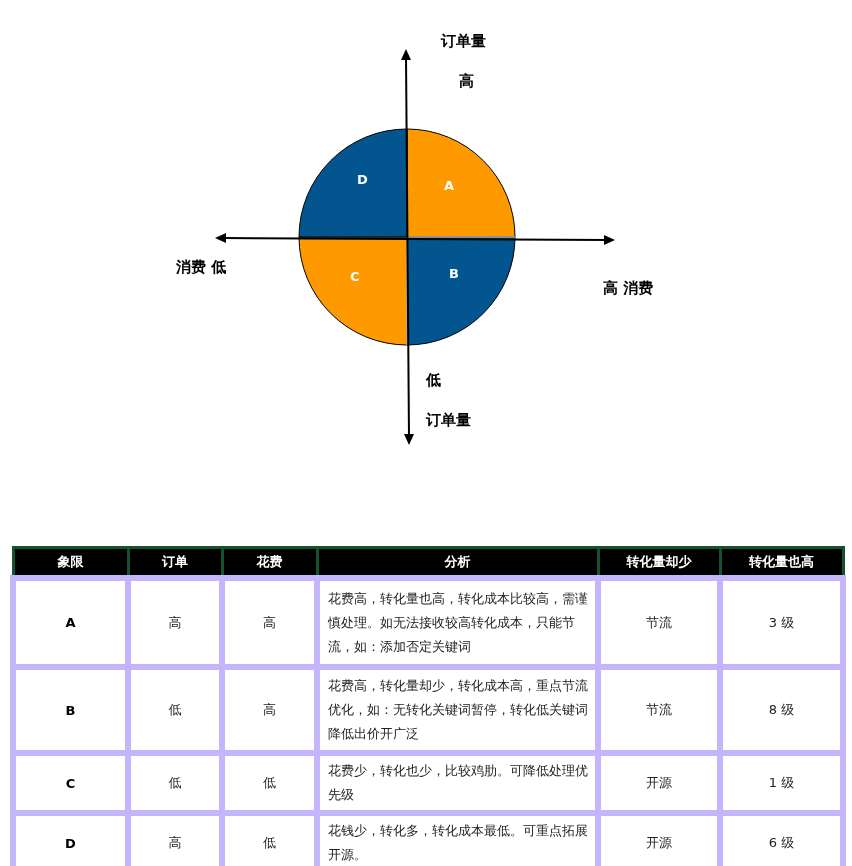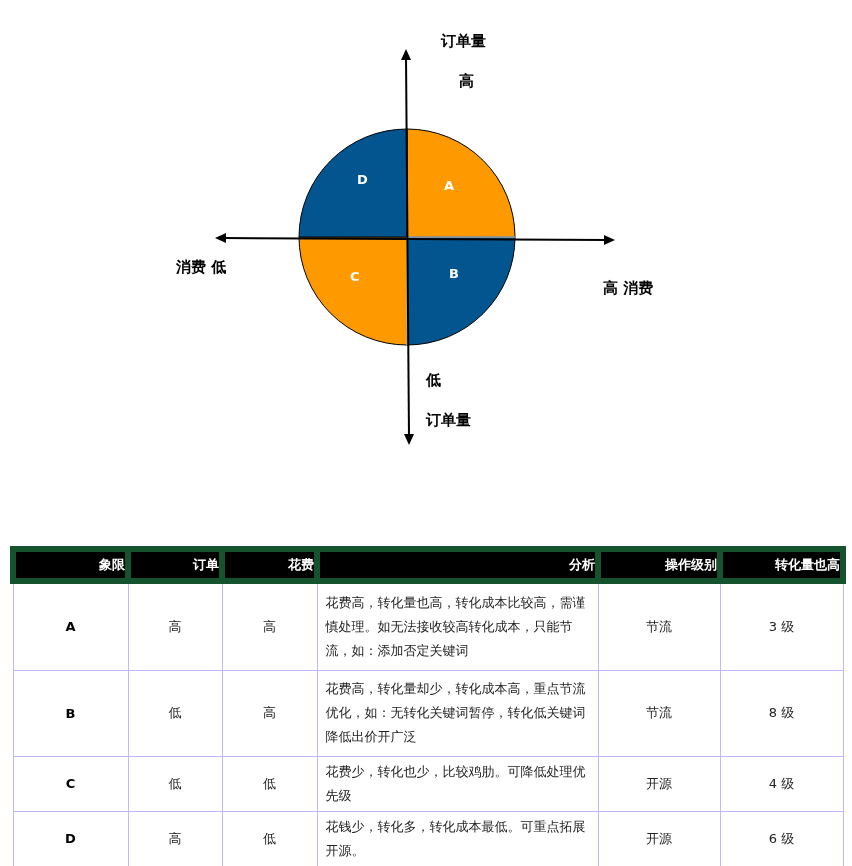--- a/index.html
+++ b/index.html
@@ -6,22 +6,22 @@
   body { width: 852px; height: 866px; position: relative; overflow: hidden;
          font-family: "DejaVu Sans", "Liberation Sans", sans-serif; color: #000; }
   .diagram { position: absolute; left: 0; top: 0; width: 689px; height: 470px; }
   .diagram svg { position: absolute; left: 0; top: 0; }
   .lbl { position: absolute; font-weight: bold; font-size: 15px; white-space: nowrap; line-height: 18px; }
   .qlbl { position: absolute; font-weight: bold; font-size: 13px; color: #fff; line-height: 14px; }
 
   table.matrix { position: absolute; left: 10px; top: 546px; border-collapse: collapse;
                  table-layout: fixed; width: 830px; font-size: 13px; }
   table.matrix th { background: #000; color: #fff; font-weight: bold; height: 26px; padding: 0;
-                    text-align: right; border: 6px solid #14532d; font-size: 13px; }
-  table.matrix td { border: 1px solid #c4b5fd; text-align: center; padding: 0; font-size: 13px; color: #222; }
+                    text-align: center; border: 3px solid #14532d; font-size: 13px; }
+  table.matrix td { border: 6px solid #c4b5fd; text-align: center; padding: 0; font-size: 13px; color: #222; }
   table.matrix td.q { font-weight: bold; color: #000; }
   table.matrix td.analysis { text-align: left; padding: 3px 6px 3px 8px; line-height: 24px; color: #222; }
 </style>
 </head>
 <body>
 
 <div class="diagram">
   <svg width="852" height="470" viewBox="0 0 852 470">
 
     <path d="M407,237 L407,129 A108,108 0 0 1 515,237 Z" fill="#FF9900" stroke="#000" stroke-width="1"></path>
@@ -61,21 +61,21 @@
     <col style="width:281px">
       <col style="width:122px">
       <col style="width:123px">
   </colgroup>
   <thead>
     <tr>
       <th>象限</th>
       <th>订单</th>
       <th>花费</th>
       <th>分析</th>
-      <th>操作级别</th>
+      <th>转化量却少</th>
       <th>转化量也高</th>
     </tr>
   </thead>
   <tbody>
     <tr style="height:89px">
       <td class="q">A</td>
       <td>高</td>
       <td>高</td>
       <td class="analysis">花费高，转化量也高，转化成本比较高，需谨慎处理。如无法接收较高转化成本，只能节流，如：添加否定关键词</td>
       <td>节流</td>
@@ -88,21 +88,21 @@
       <td class="analysis">花费高，转化量却少，转化成本高，重点节流优化，如：无转化关键词暂停，转化低关键词降低出价开广泛</td>
       <td>节流</td>
       <td>8 级</td>
     </tr>
     <tr style="height:53px">
       <td class="q">C</td>
       <td>低</td>
       <td>低</td>
       <td class="analysis">花费少，转化也少，比较鸡肋。可降低处理优先级</td>
       <td>开源</td>
-      <td>4 级</td>
+      <td>1 级</td>
     </tr>
     <tr style="height:53px">
       <td class="q">D</td>
       <td>高</td>
       <td>低</td>
       <td class="analysis">花钱少，转化多，转化成本最低。可重点拓展开源。</td>
       <td>开源</td>
       <td>6 级</td>
     </tr>
   </tbody>

